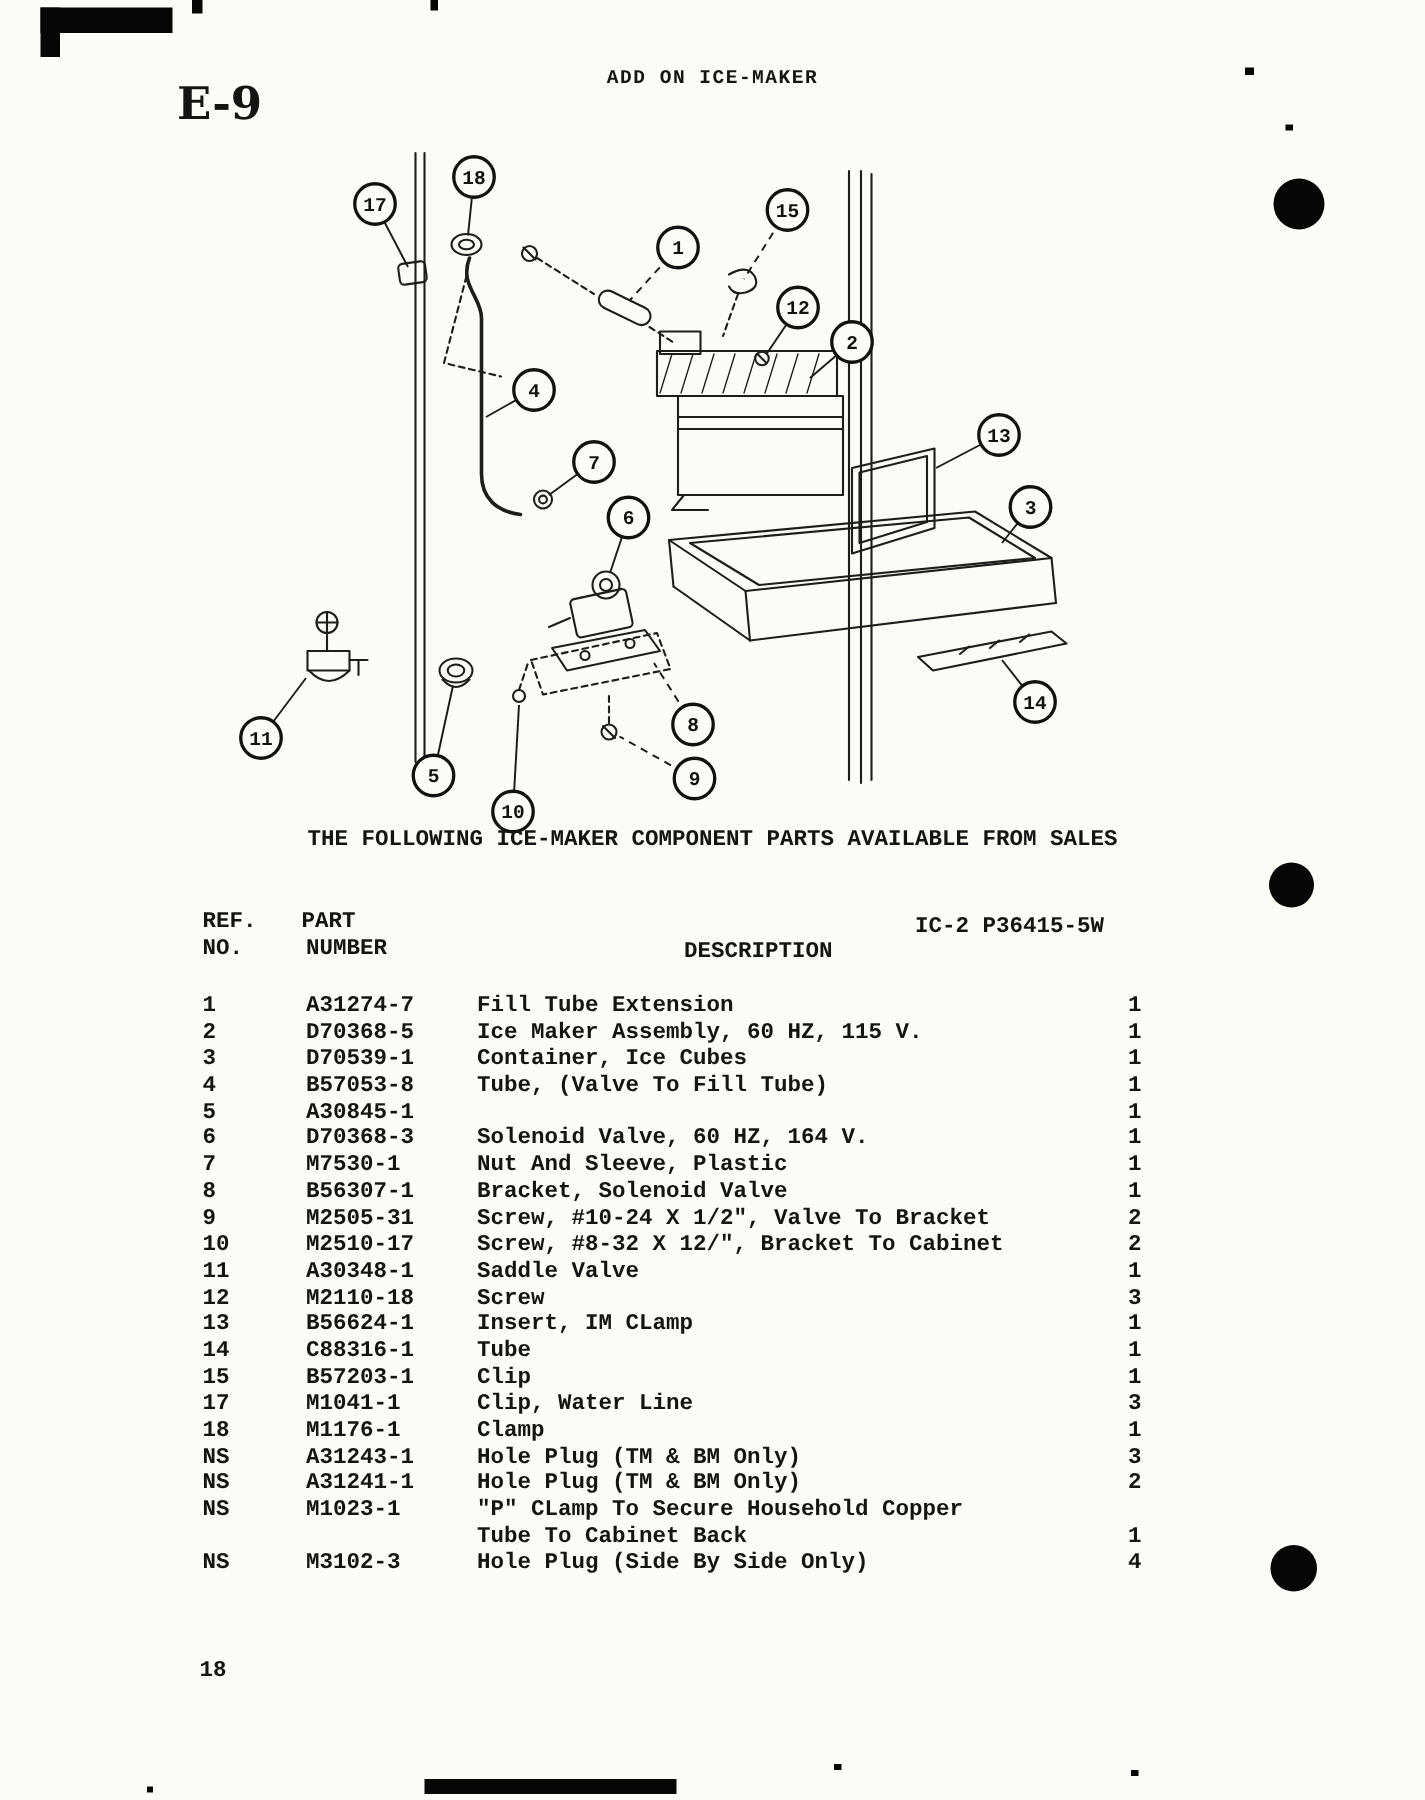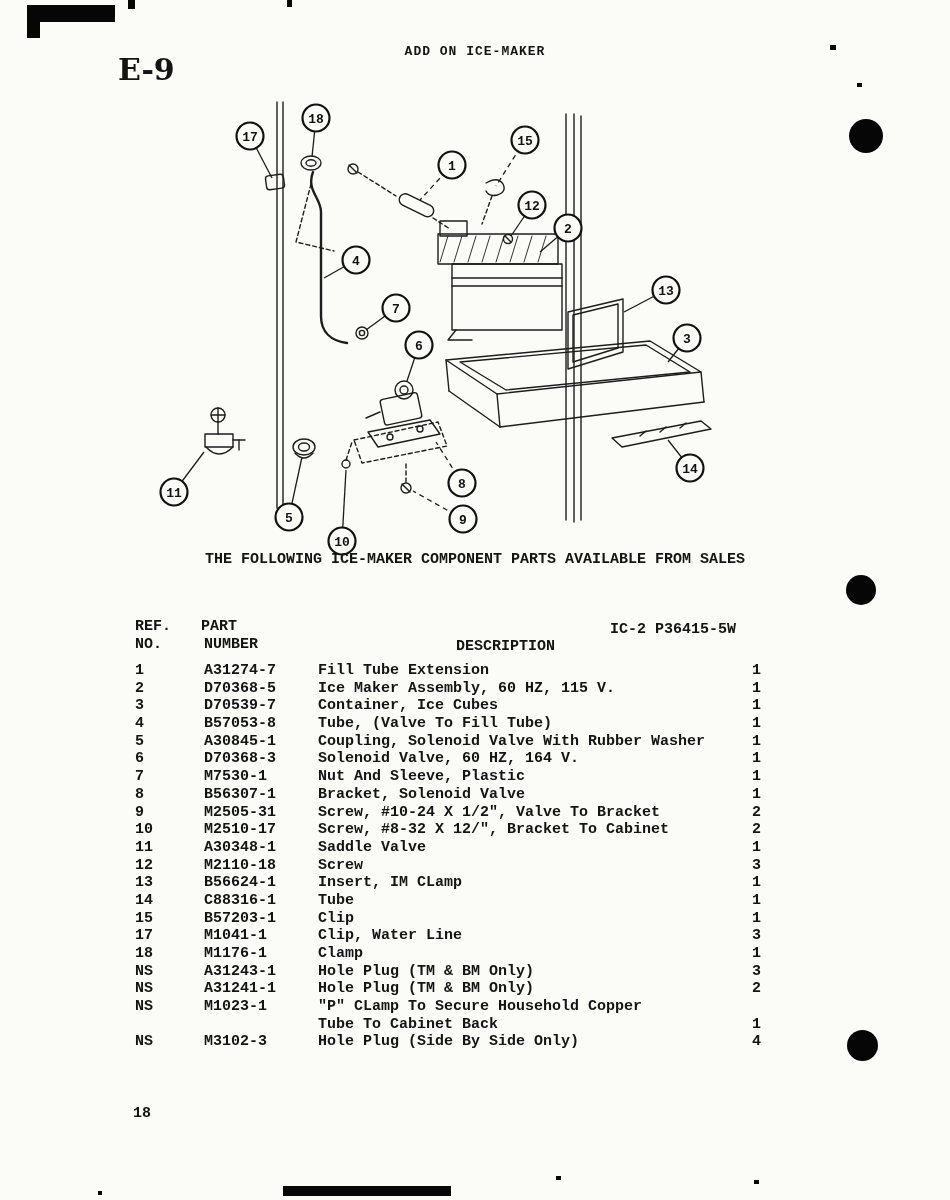--- a/index.html
+++ b/index.html
@@ -14,21 +14,21 @@
     text-align:center; font-size:13px; font-weight:700; letter-spacing:1px;
   }
   .section-label {
     position:absolute; top:52px; left:118px;
     font-family:"DejaVu Serif", serif; font-size:30px; font-weight:700;
   }
   .sales-note {
     position:absolute; top:540px; left:0; width:100%;
     text-align:center; font-size:15px; font-weight:700;margin-top:11px;
   }
-  .table-head span { position:absolute; font-size:15px; font-weight:700; white-space:pre;margin-top:12px; }
+  .table-head span { position:absolute; font-size:15px; font-weight:700; white-space:pre; }
   .h-ref1 { left:135px; top:606px; }
   .h-ref2 { left:135px; top:624px; }
   .h-part1 { left:201px; top:606px; }
   .h-part2 { left:204px; top:624px; }
   .h-desc { left:456px; top:626px; }
   .h-model { left:610px; top:609px; }
   .rows { position:absolute; left:0; top:662px; width:100%; }
   .prow { position:relative; height:17.7px; width:100%; }
   .prow span { position:absolute; font-size:15px; font-weight:700; white-space:pre; }
   .c-ref  { left:135px; }
@@ -281,34 +281,33 @@
         <span class="c-qty">1</span>
       </div>
       <div class="prow">
         <span class="c-ref">2</span>
         <span class="c-part">D70368-5</span>
         <span class="c-desc">Ice Maker Assembly, 60 HZ, 115 V.</span>
         <span class="c-qty">1</span>
       </div>
       <div class="prow">
         <span class="c-ref">3</span>
-        <span class="c-part">D70539-7</span>
+        <span class="c-part">D70539-1</span>
         <span class="c-desc">Container, Ice Cubes</span>
         <span class="c-qty">1</span>
       </div>
       <div class="prow">
         <span class="c-ref">4</span>
         <span class="c-part">B57053-8</span>
         <span class="c-desc">Tube, (Valve To Fill Tube)</span>
         <span class="c-qty">1</span>
       </div>
       <div class="prow">
         <span class="c-ref">5</span>
         <span class="c-part">A30845-1</span>
-        <span class="c-desc">Coupling, Solenoid Valve With Rubber Washer</span>
         <span class="c-qty">1</span>
       </div>
       <div class="prow">
         <span class="c-ref">6</span>
         <span class="c-part">D70368-3</span>
         <span class="c-desc">Solenoid Valve, 60 HZ, 164 V.</span>
         <span class="c-qty">1</span>
       </div>
       <div class="prow">
         <span class="c-ref">7</span>

